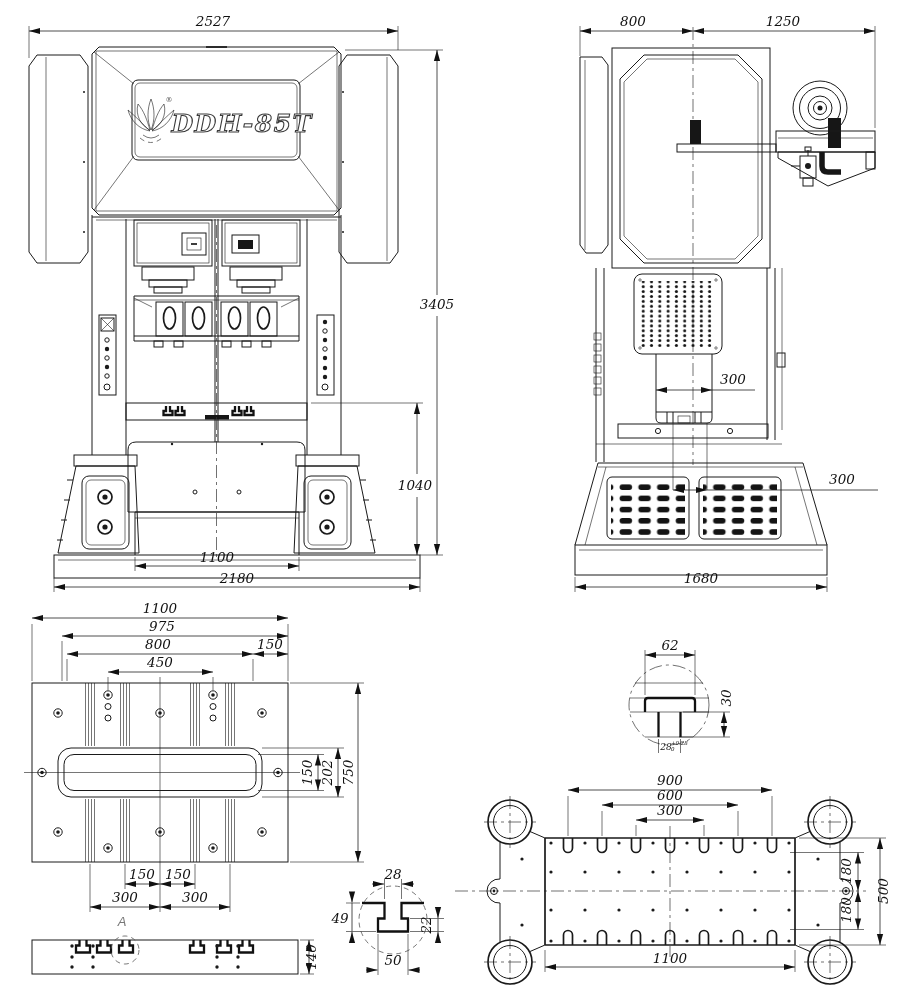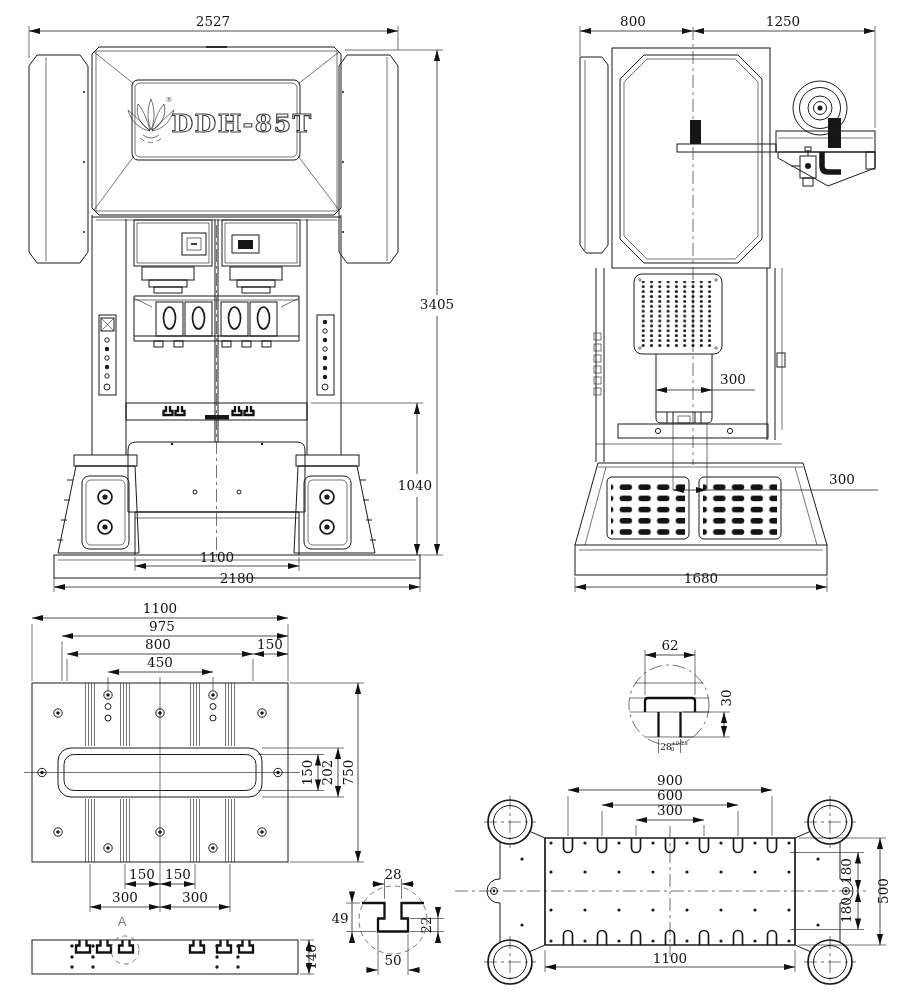--- a/index.html
+++ b/index.html
@@ -1,16 +1,16 @@
 <!DOCTYPE html>
 <html><head>
 <meta charset="utf-8">
 <style>
   html,body{margin:0;padding:0;background:#fff;}
-  .sheet{width:900px;height:992px;background:#ffffff;position:relative;overflow:hidden;}
+  .sheet{width:900px;height:992px;background:#ffffff;position:relative;overflow:hidden;font-style:italic;}
   svg{display:block;}
   .s1{fill:none;stroke:#1a1a1a;stroke-width:1;}
   .s2{fill:none;stroke:#1a1a1a;stroke-width:1.7;}
   .sT{fill:none;stroke:#111;stroke-width:2.3;}
   .th{fill:none;stroke:#1a1a1a;stroke-width:.6;}
   .dim{fill:none;stroke:#222;stroke-width:.8;}
   .cl{fill:none;stroke:#333;stroke-width:.7;stroke-dasharray:13 4 3 4;}
   .dsh{fill:none;stroke:#555;stroke-width:.8;stroke-dasharray:5 4;}
   .dot{fill:#1a1a1a;stroke:none;}
   .blk{fill:#161616;stroke:none;}

